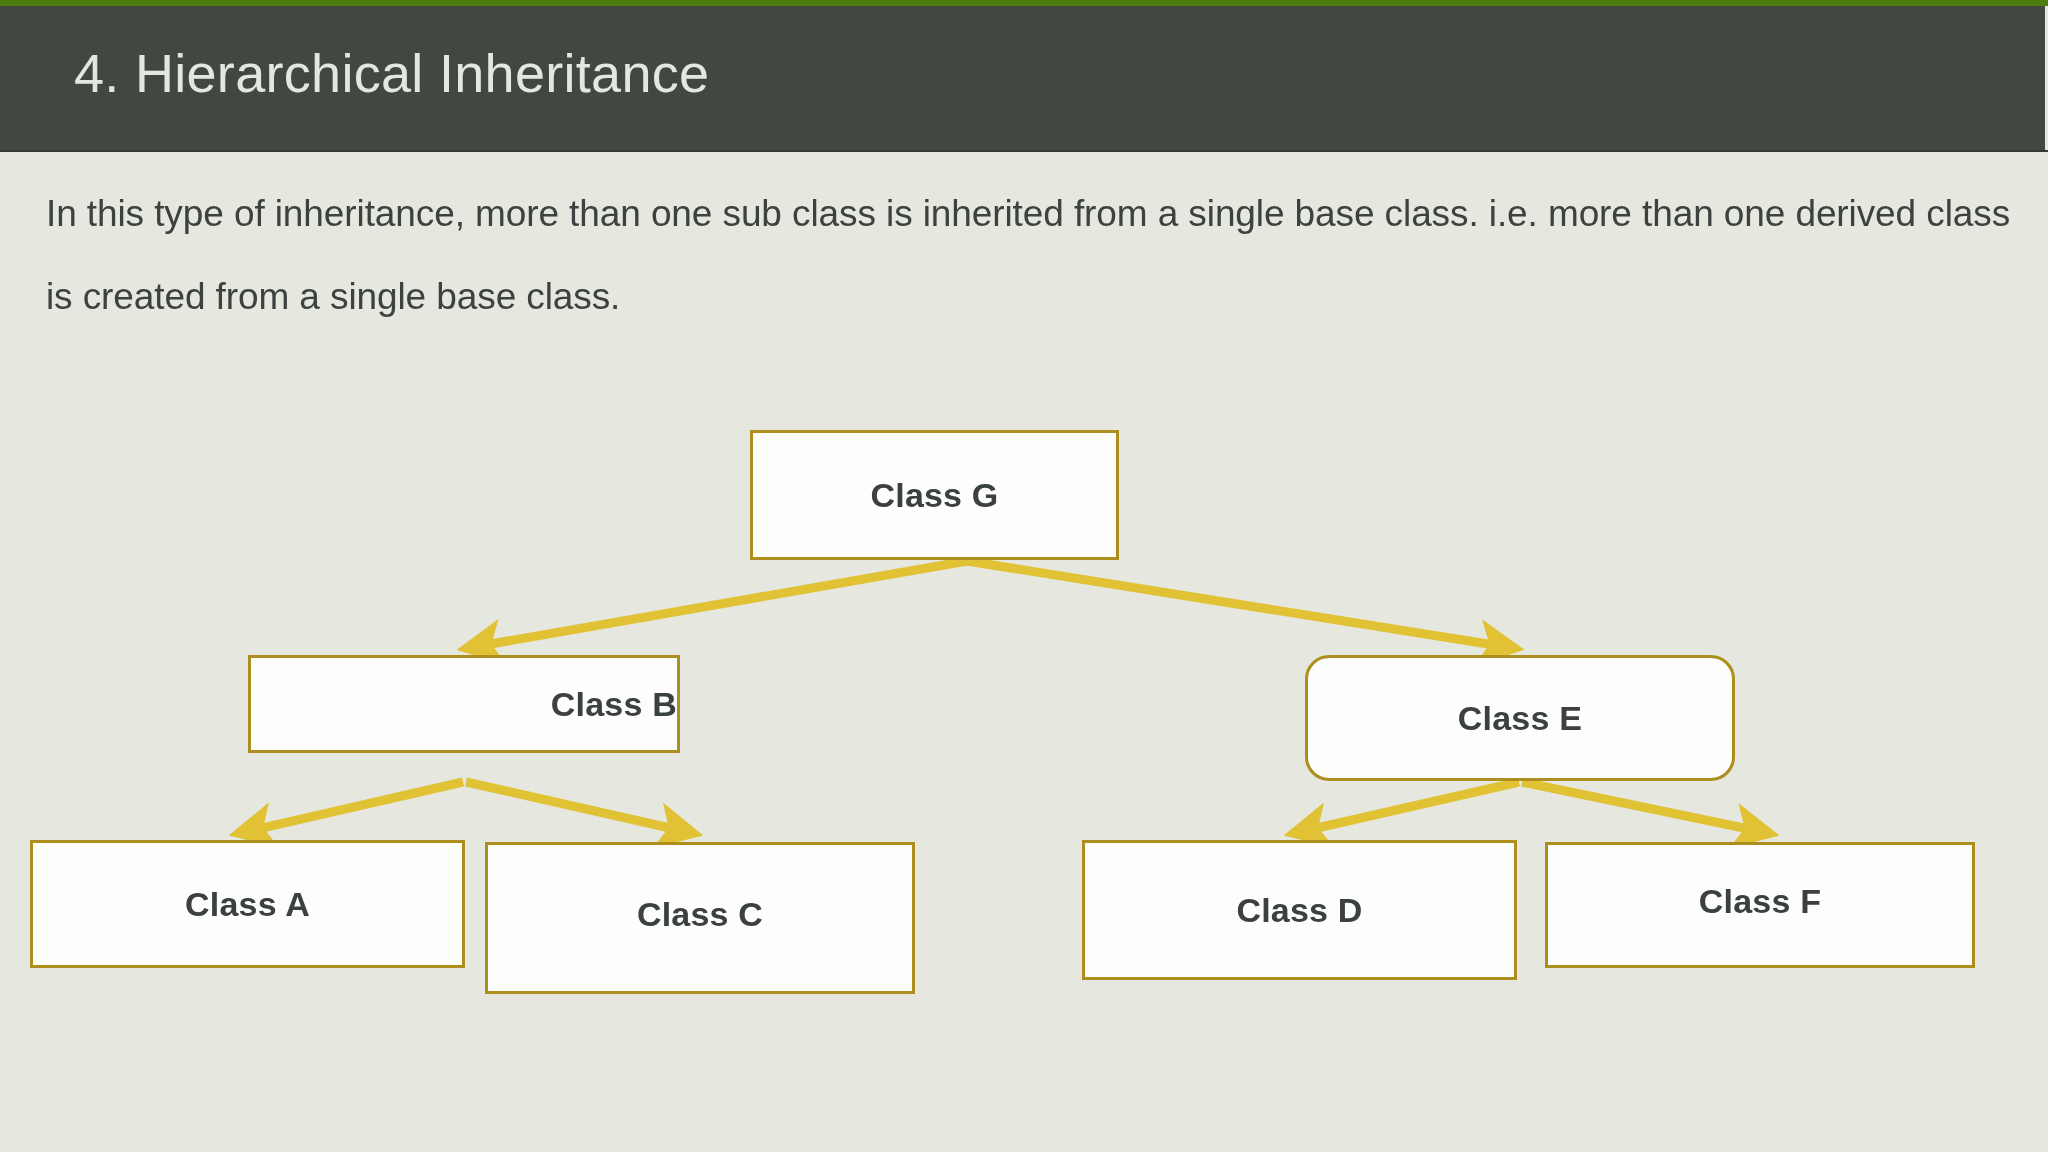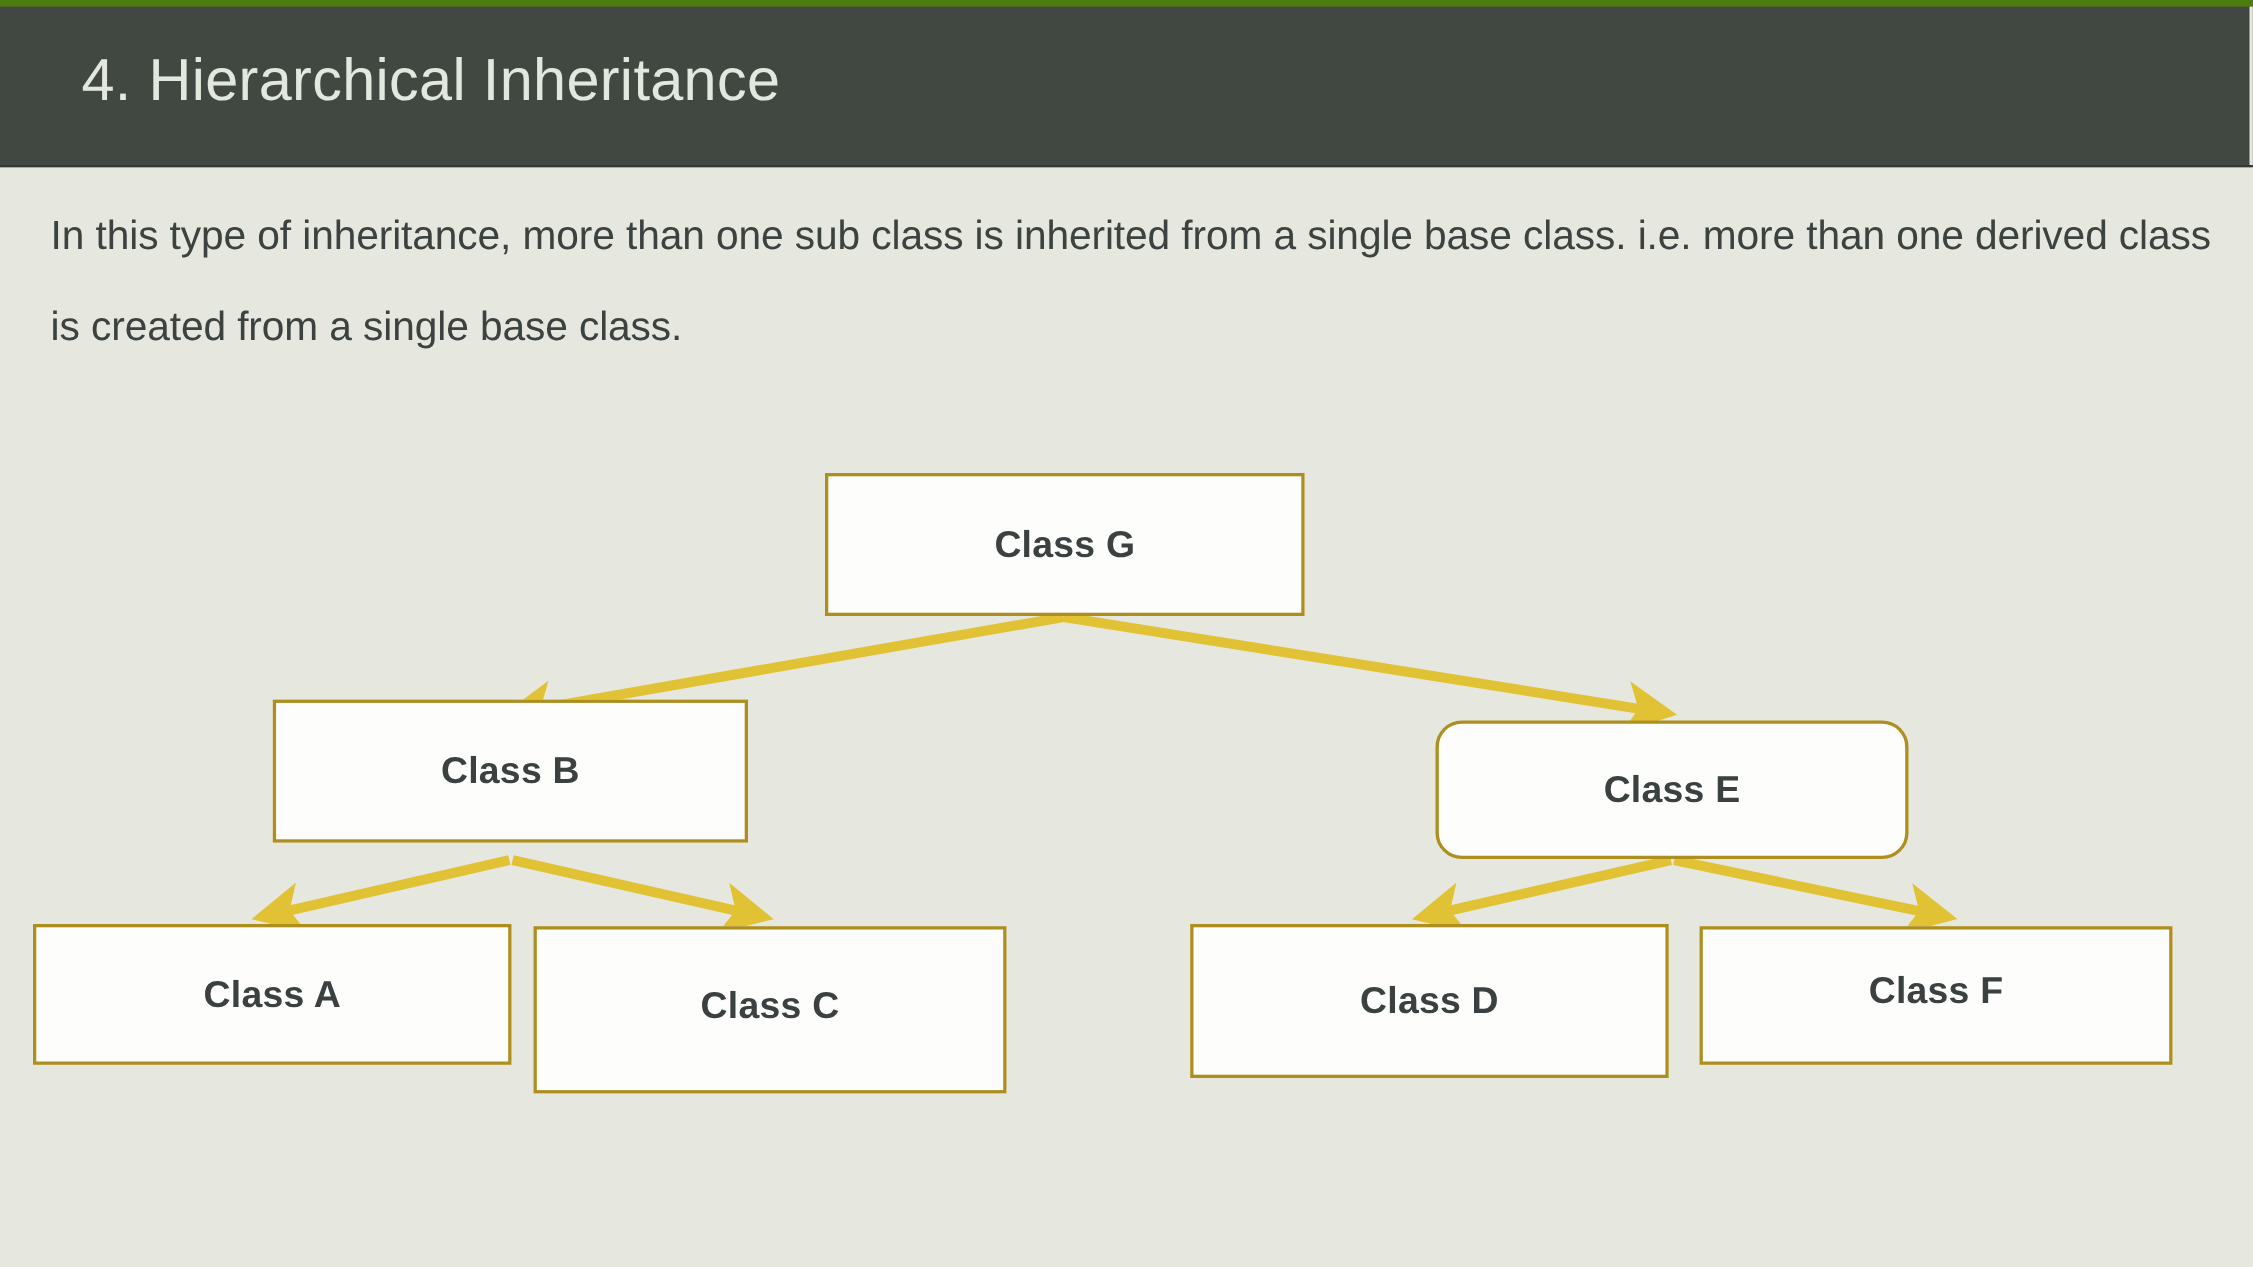--- a/index.html
+++ b/index.html
@@ -85,22 +85,22 @@
   }
   .class-box .class-label {
     font-size: 34px;
     font-weight: bold;
     color: #3A4140;
     letter-spacing: 0.2px;
     white-space: nowrap;
   }
 
   
-  #node-g { left: 750px;  top: 430px; width: 436px; height: 130px; }
-  #node-b { left: 248px;  top: 636px; width: 432px; height: 130px; }
+  #node-g { left: 750px;  top: 430px; width: 369px; height: 130px; }
+  #node-b { left: 248px;  top: 655px; width: 432px; height: 98px; justify-content: flex-end; }
   #node-e { left: 1305px; top: 655px; width: 430px; height: 126px; border-radius: 24px; }
   #node-a { left: 30px;   top: 840px; width: 435px; height: 128px; }
   #node-c { left: 485px;  top: 842px; width: 430px; height: 152px; }
   #node-d { left: 1082px; top: 840px; width: 435px; height: 140px; }
   #node-f { left: 1545px; top: 842px; width: 430px; height: 126px; }
 
   
   #node-c .class-label,
   #node-f .class-label { position: relative; top: -4px; }
 </style>

